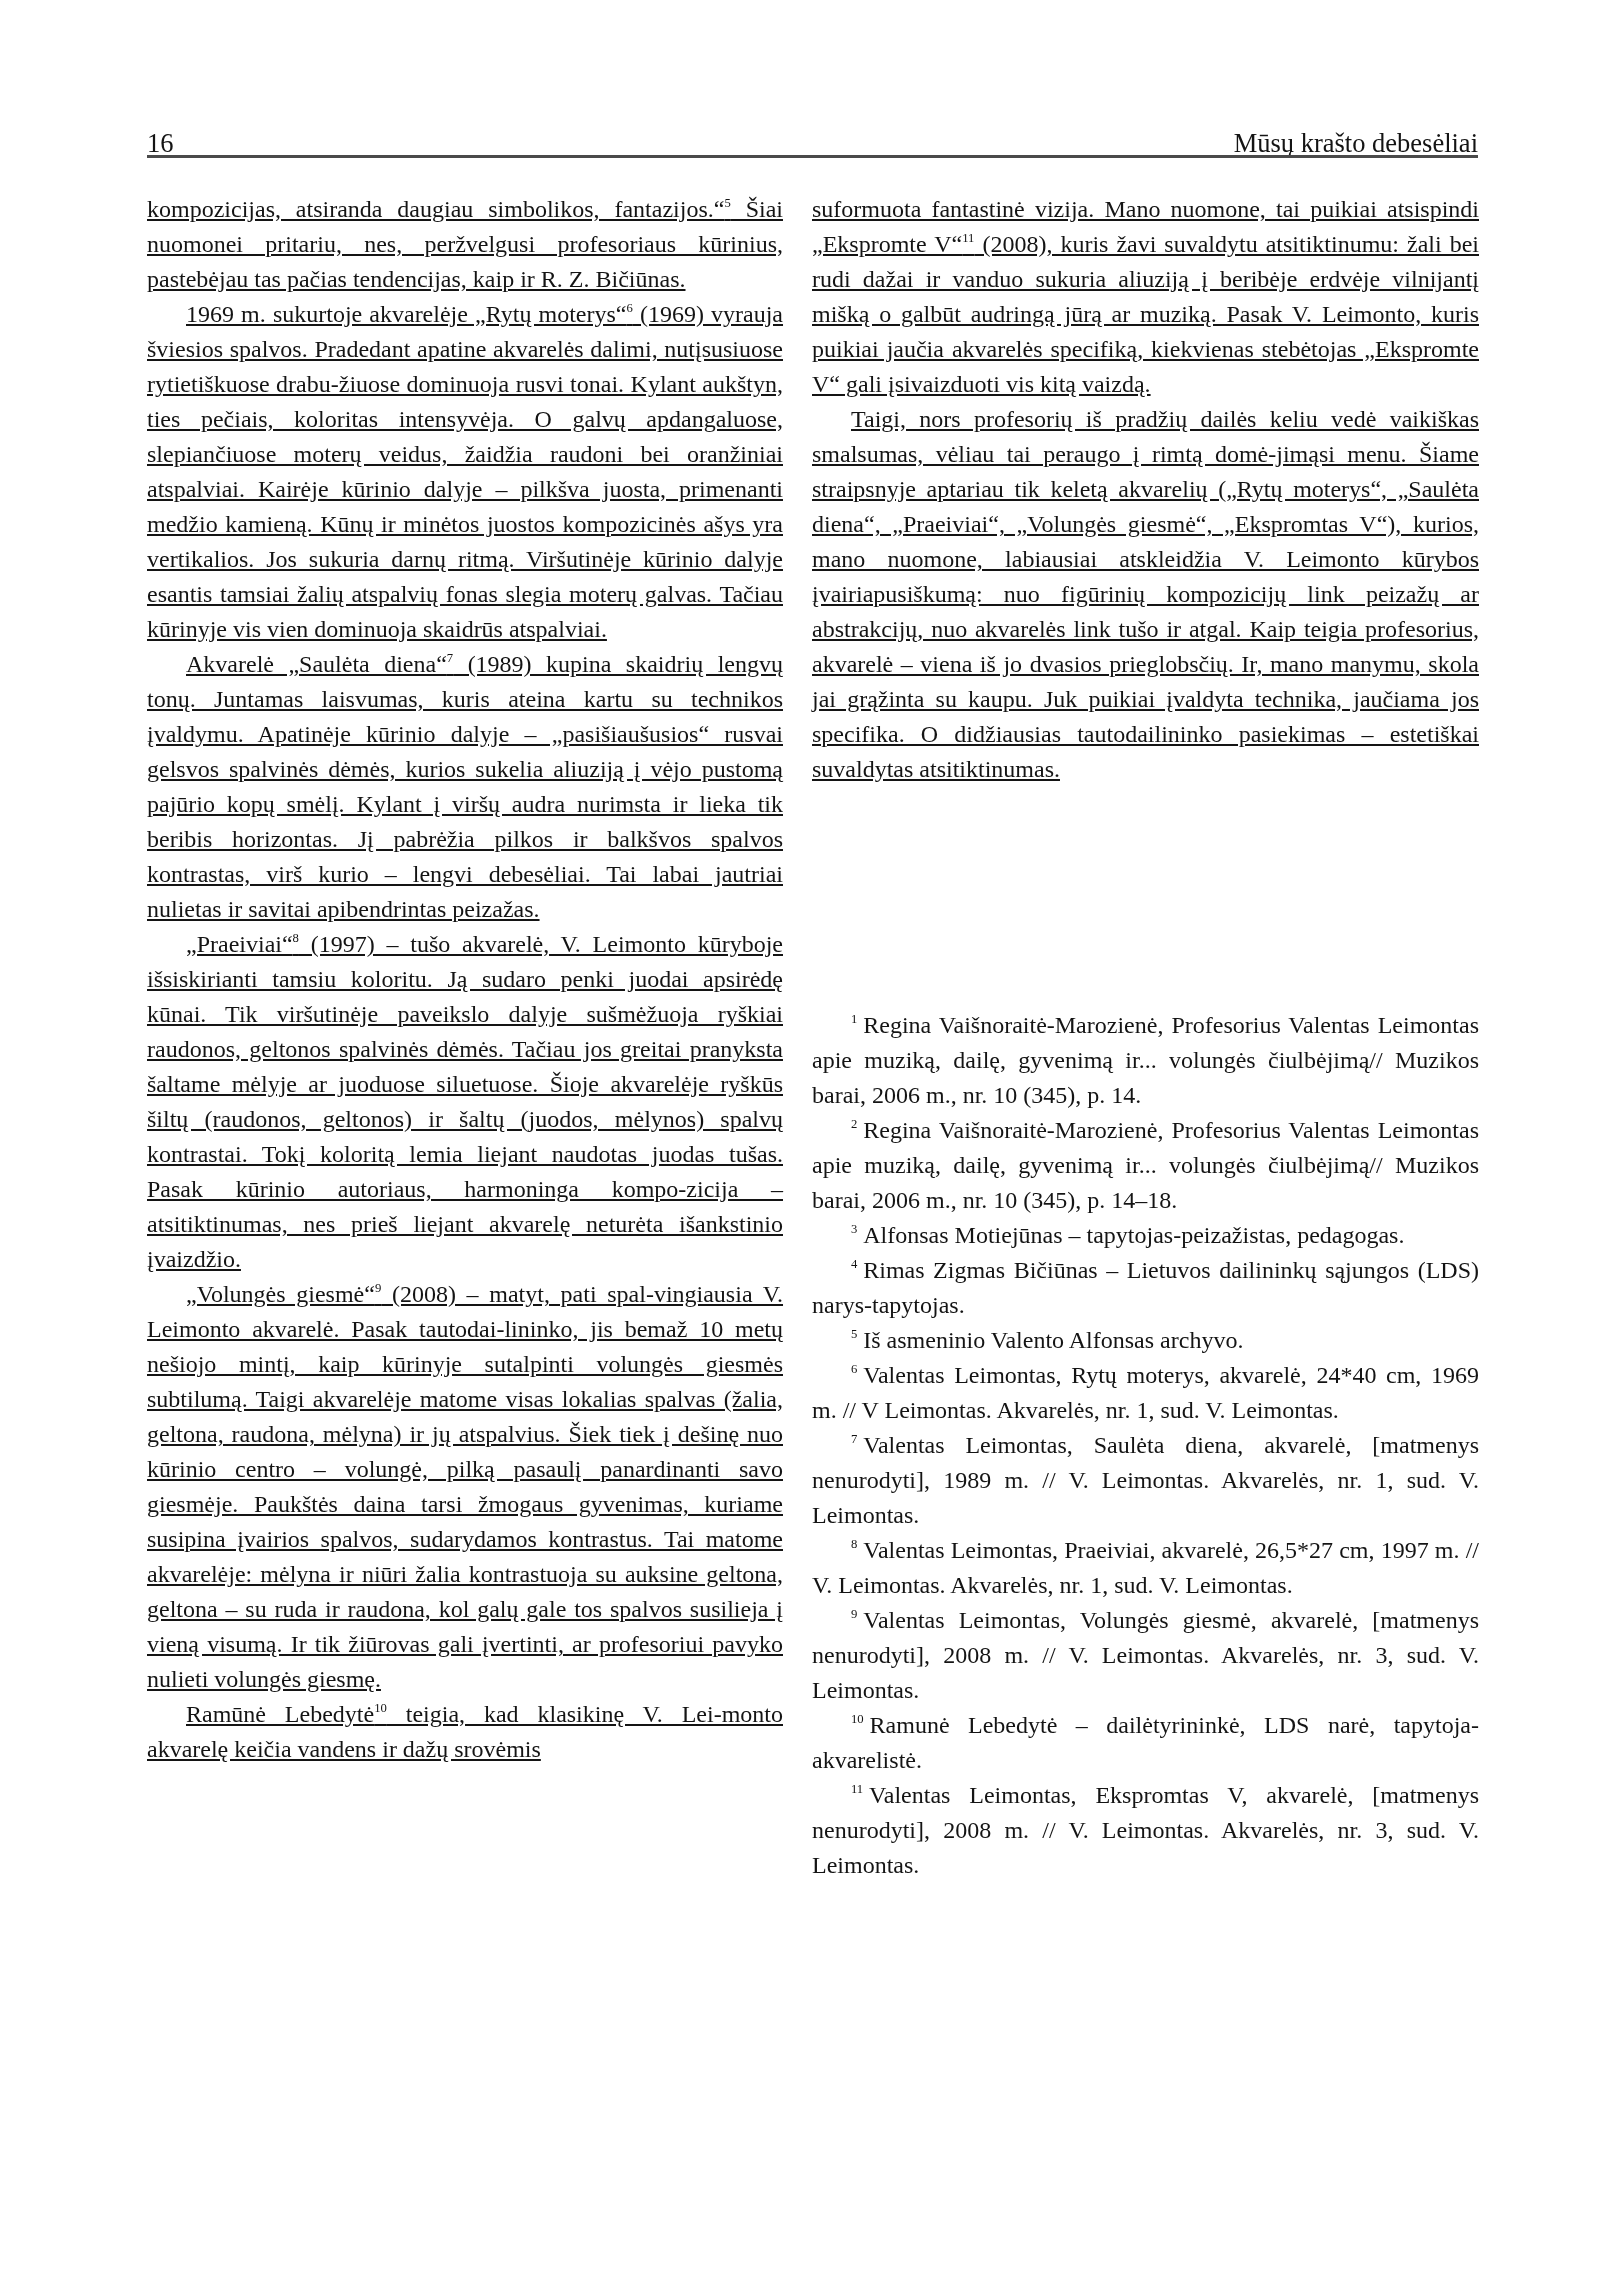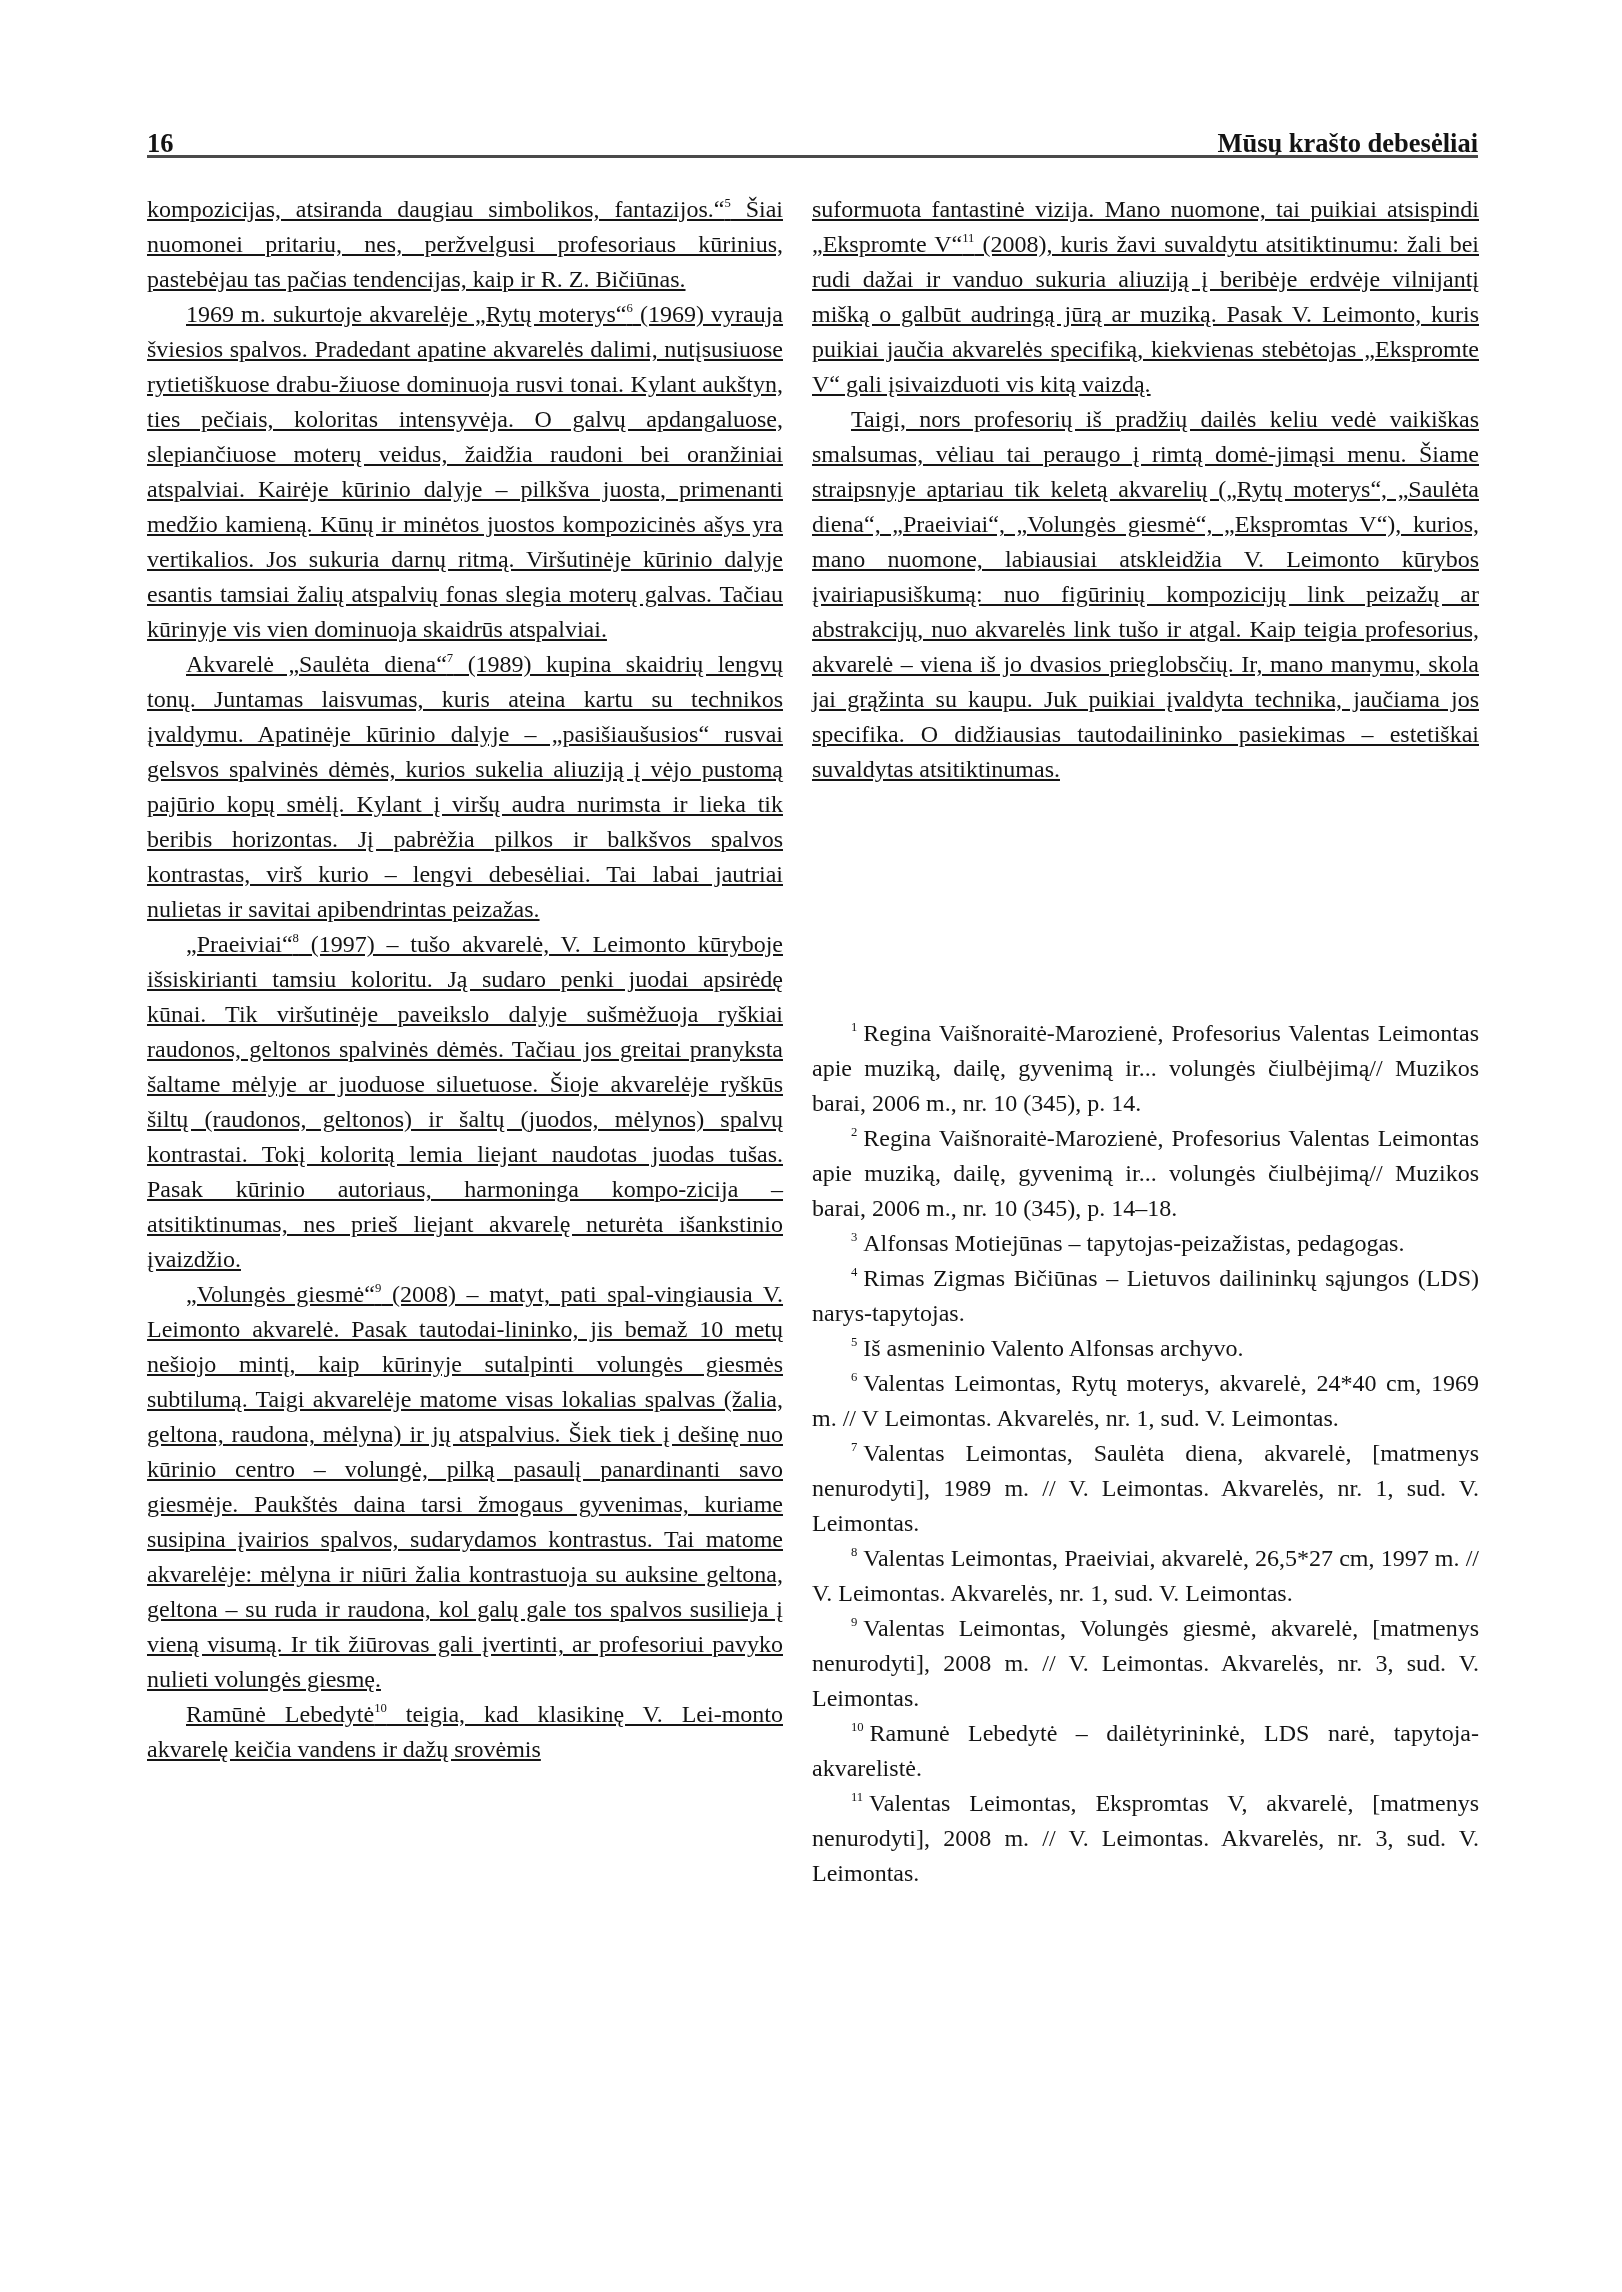--- a/index.html
+++ b/index.html
@@ -1,35 +1,35 @@
 <!DOCTYPE html>
 <html><head>
 <meta charset="utf-8">
 <style>
   html, body { margin: 0; padding: 0; background: #ffffff; }
   body { width: 1622px; height: 2293px; position: relative; overflow: hidden; color: #141414; }
   .page { position: absolute; left: 0; top: 0; width: 1622px; height: 2293px; }
   .running-head {
     position: absolute; left: 147px; top: 116px; width: 1331px; height: 43px;
-    font-family: "Liberation Serif", serif; font-weight: bold; font-size: 26.5px;
+    font-family: "Liberation Serif", serif; font-weight: normal; font-size: 26.5px;
     display: flex; justify-content: space-between; align-items: flex-end;
   }
   .head-rule { position: absolute; left: 147px; top: 155px; width: 1331px; height: 2.9px; background: #4a4a4a; }
   .col {
     position: absolute; top: 192px; width: 636px;
     font-family: "Liberation Serif", serif; font-size: 24px; line-height: 35px;
     text-align: justify; hyphens: manual;
   }
   .col-left { left: 147px; }
   .col-right { left: 812px; width: 667px; }
   .col p { margin: 0; text-decoration: underline; }
   .col p.indent { text-indent: 39px; }
   sup { font-size: 12.7px; line-height: 0; vertical-align: 9.8px; }
   .footnotes { position: absolute; left: 812px; top: 1008px; width: 667px;
-    font-family: "Liberation Serif", serif; font-size: 24px; line-height: 35px; text-align: justify; margin-top: 8px; }
+    font-family: "Liberation Serif", serif; font-size: 24px; line-height: 35px; text-align: justify; }
   .footnotes p { margin: 0; text-indent: 39px; }
   .fn-num { font-size: 12.7px; vertical-align: 9.8px; line-height: 0; margin-right: 5.9px; }
 </style>
 </head>
 <body>
 
 <div class="page">
   <div class="running-head">
     <span>16</span>
     <span>Mūsų krašto debesėliai</span>

